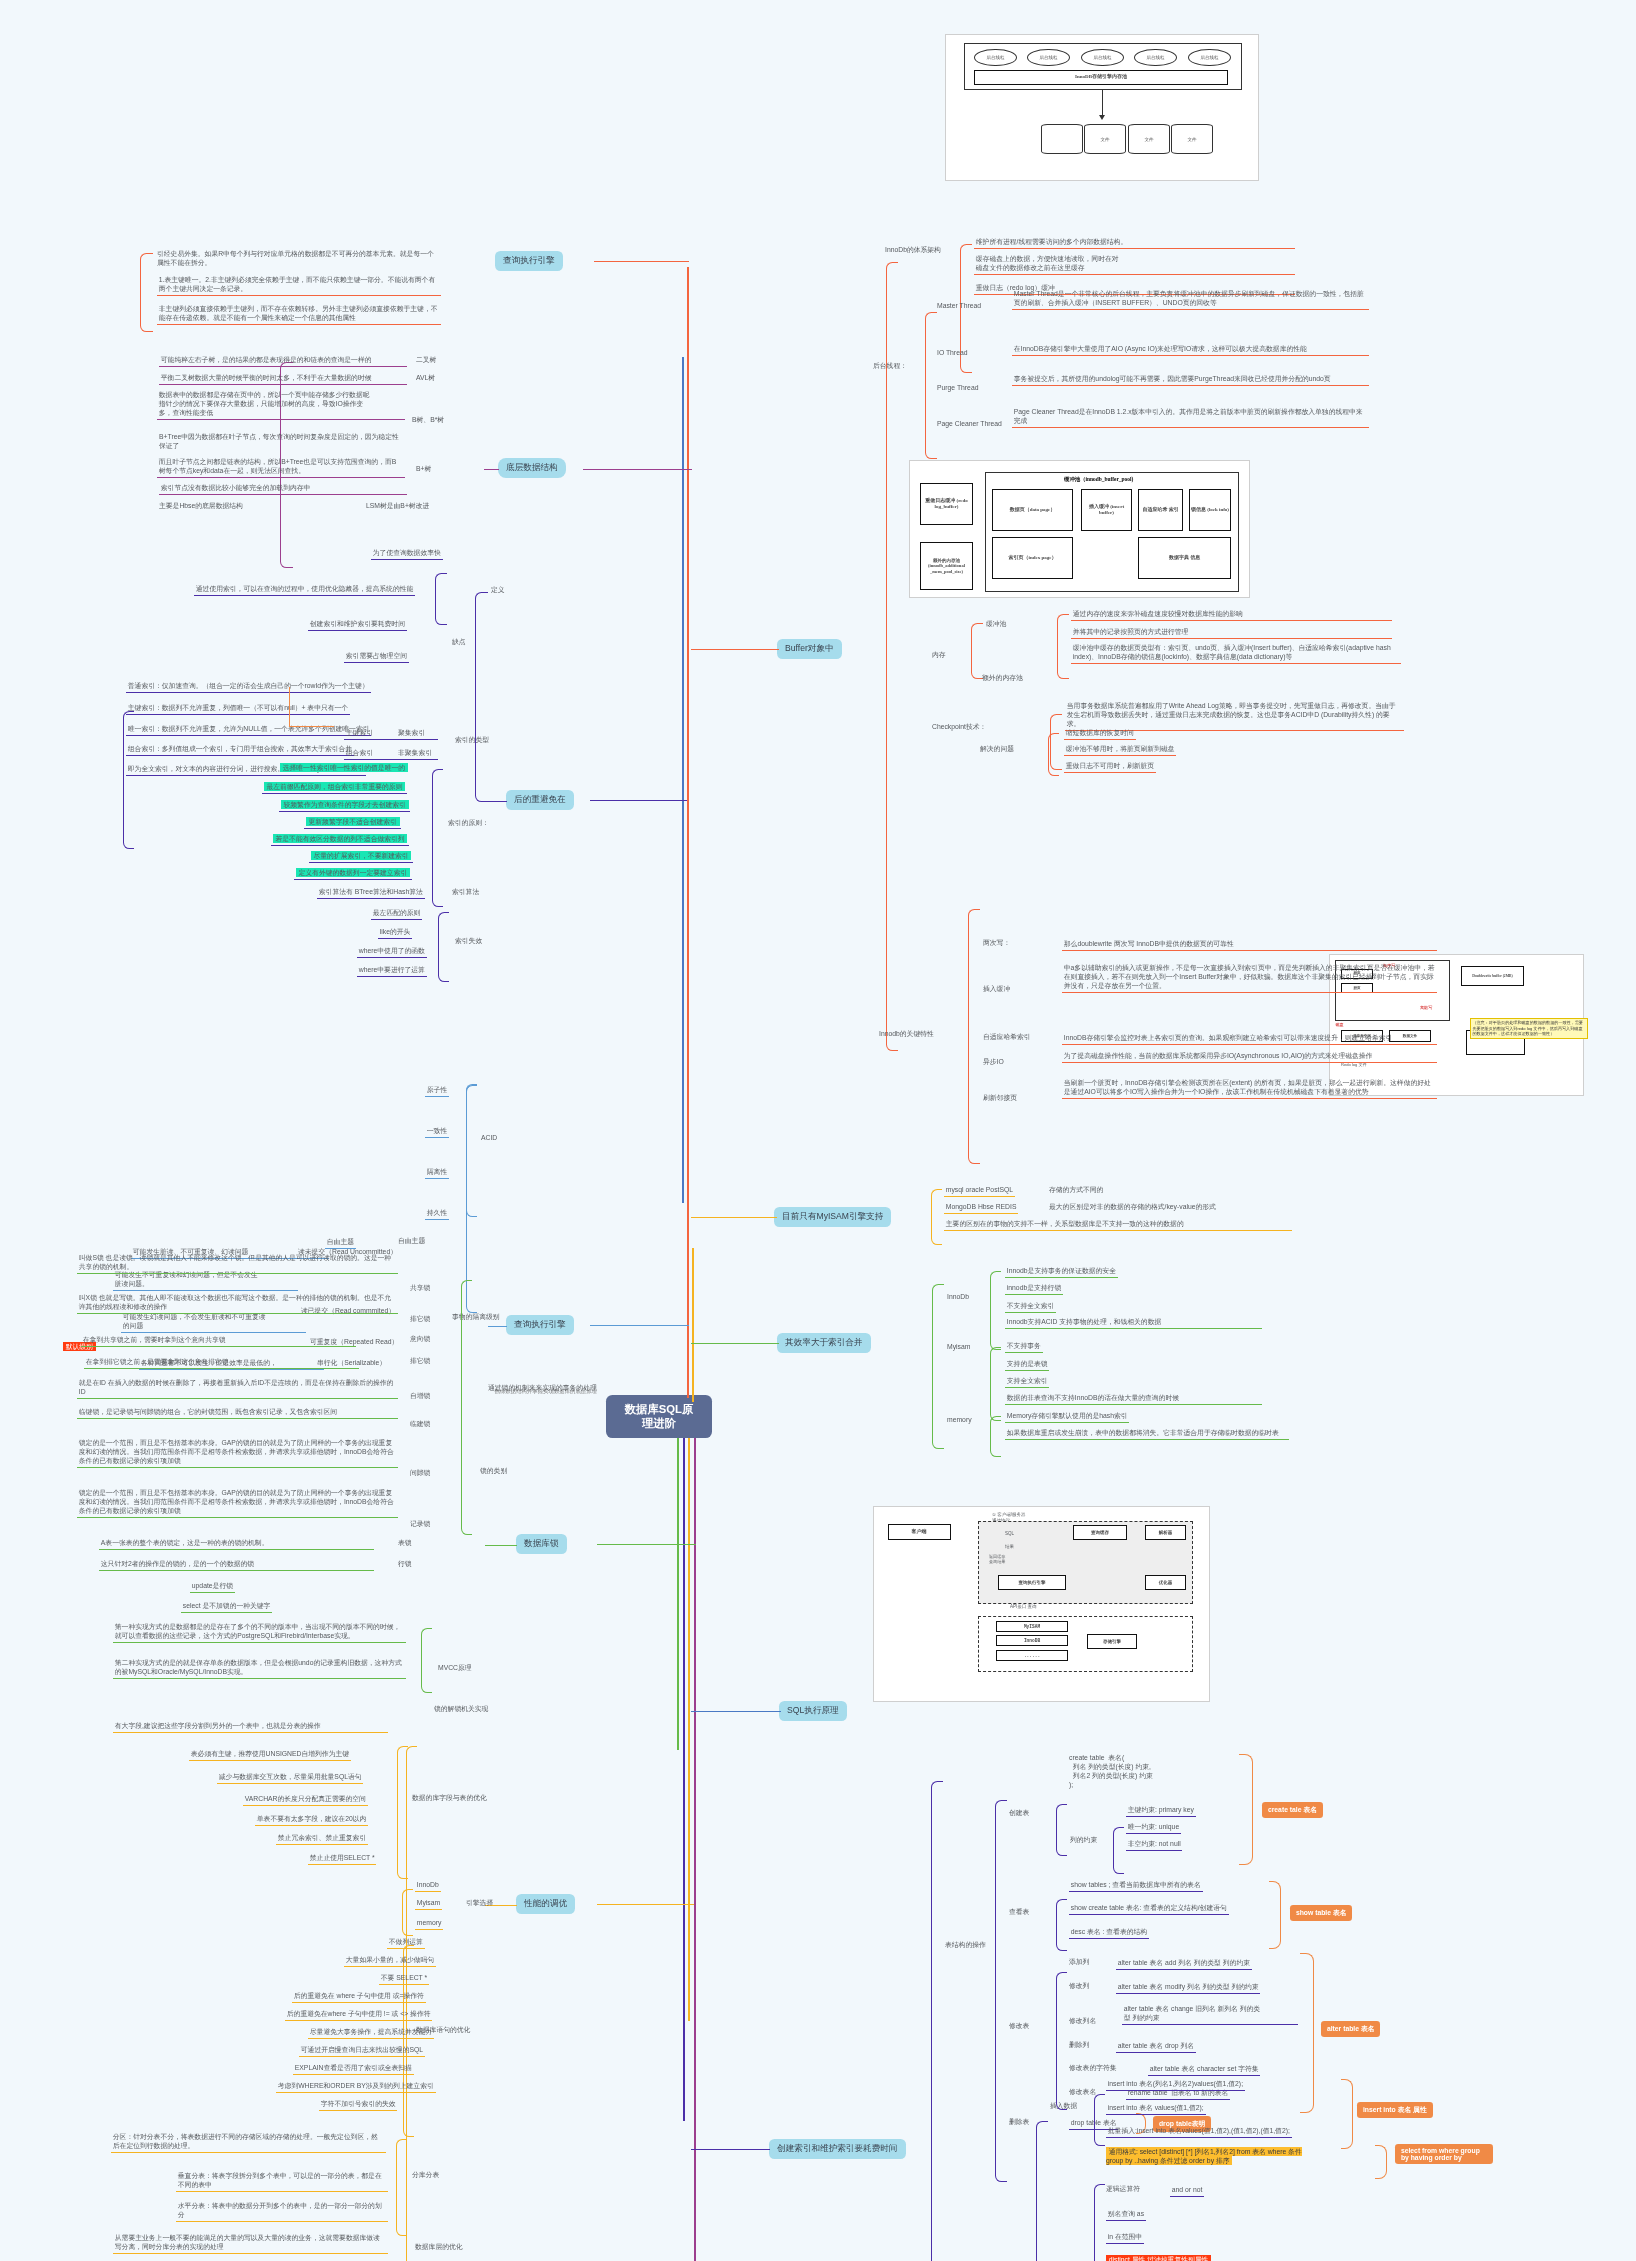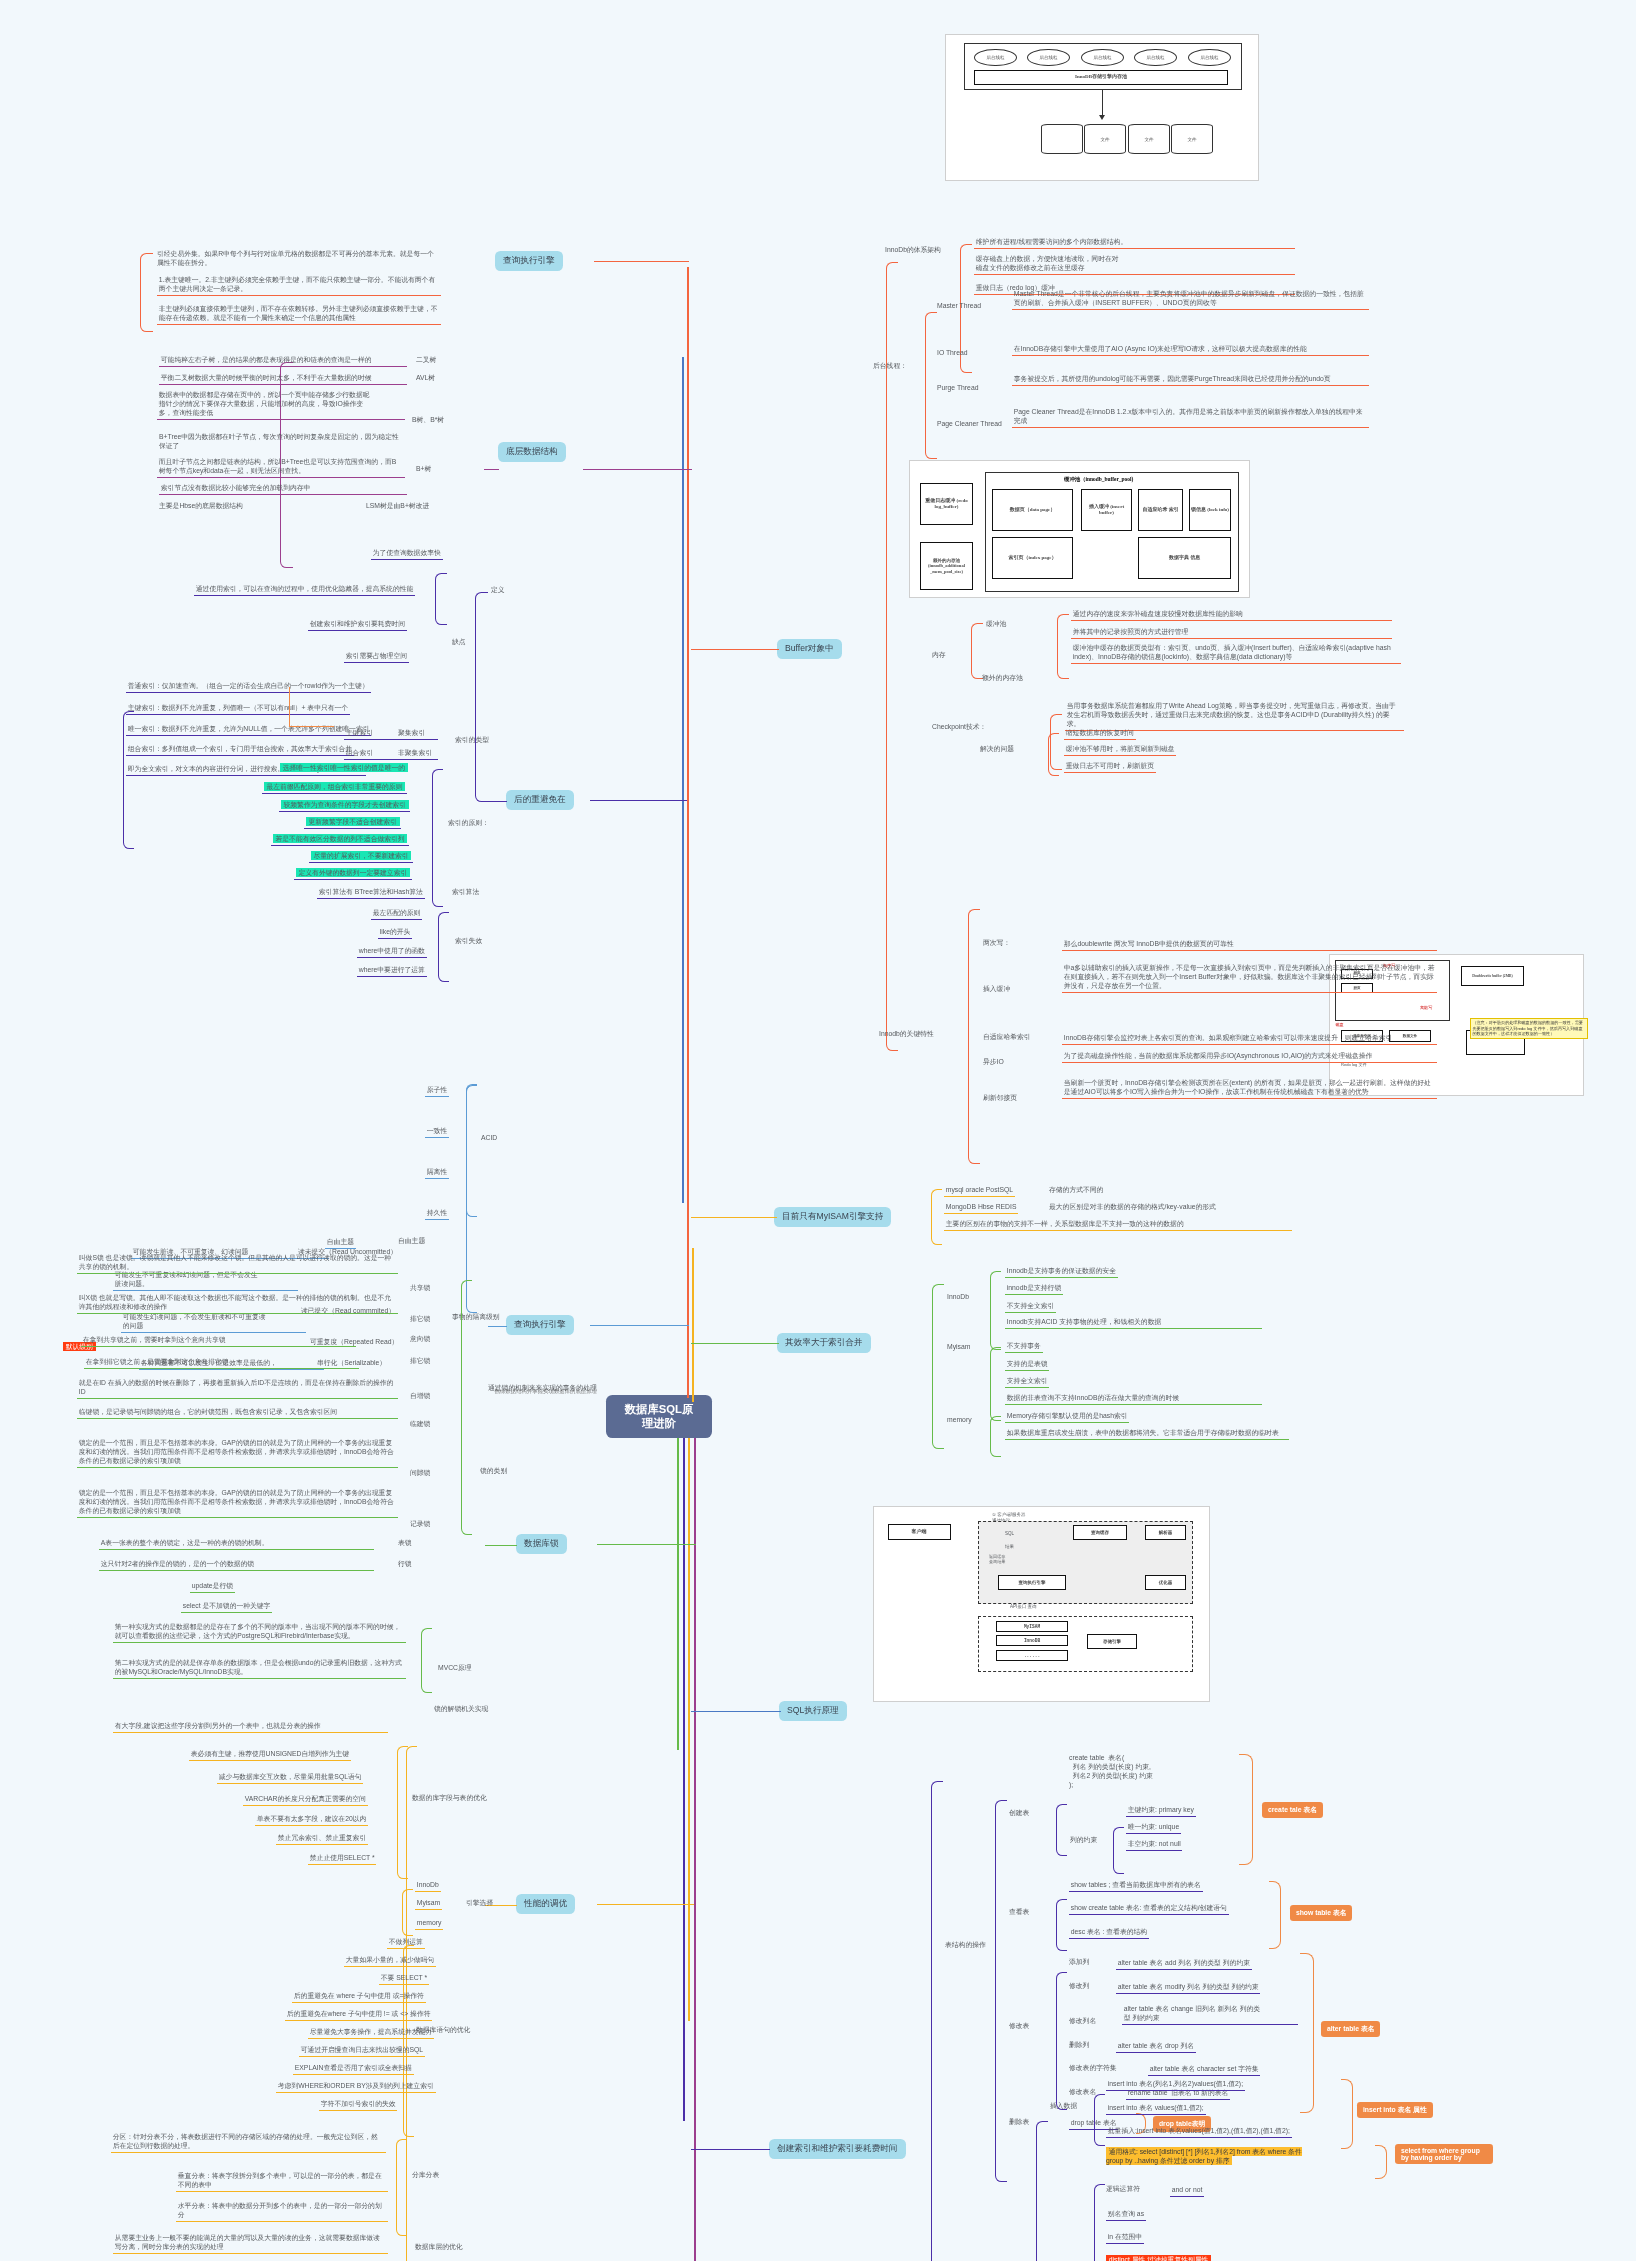--- a/index.html
+++ b/index.html
@@ -81,21 +81,21 @@
   <div class="ln red" style="left:687px;top:267px;width:2.3px;height:1131px;"></div>
   <div class="ln lblue" style="left:682px;top:357px;width:1.8px;height:846px;"></div>
   <div class="ln orange" style="left:692px;top:1248px;width:1.8px;height:154px;"></div>
   <div class="ln green" style="left:677px;top:1438px;width:1.8px;height:312px;"></div>
   <div class="ln orange" style="left:688px;top:1438px;width:1.8px;height:583px;"></div>
   <div class="ln violet" style="left:683px;top:1438px;width:1.8px;height:683px;"></div>
   <div class="ln purple" style="left:694px;top:1438px;width:1.8px;height:1103px;"></div>
 
   <div class="pill" style="left:495px;top:251px;">查询执行引擎</div>
 
-  <div class="pill" style="left:498px;top:442px;">底层数据结构</div>
+  <div class="pill" style="left:498px;top:458px;border-radius:8px;">底层数据结构</div>
   <div class="pill" style="left:506px;top:790px;">后的重避免在</div>
   <div class="pill" style="left:506px;top:1315px;">查询执行引擎</div>
   <div class="pill" style="left:516px;top:1534px;">数据库锁</div>
   <div class="pill" style="left:516px;top:1894px;">性能的调优</div>
 
   <div class="pill" style="left:777px;top:639px;">Buffer对象中</div>
   <div class="pill" style="left:774px;top:1207px;">目前只有MyISAM引擎支持</div>
   <div class="pill" style="left:777px;top:1333px;">其效率大于索引合并</div>
   <div class="pill" style="left:779px;top:1701px;">SQL执行原理</div>
   <div class="pill" style="left:769px;top:2139px;">创建索引和维护索引要耗费时间</div>

